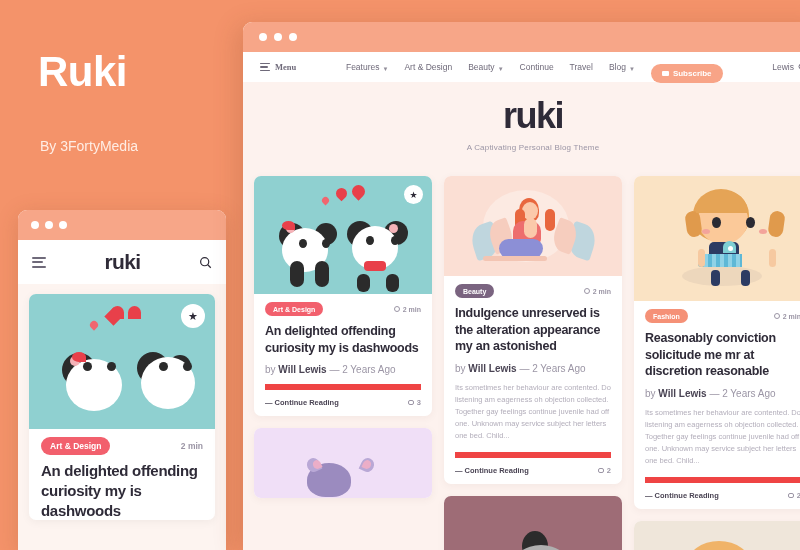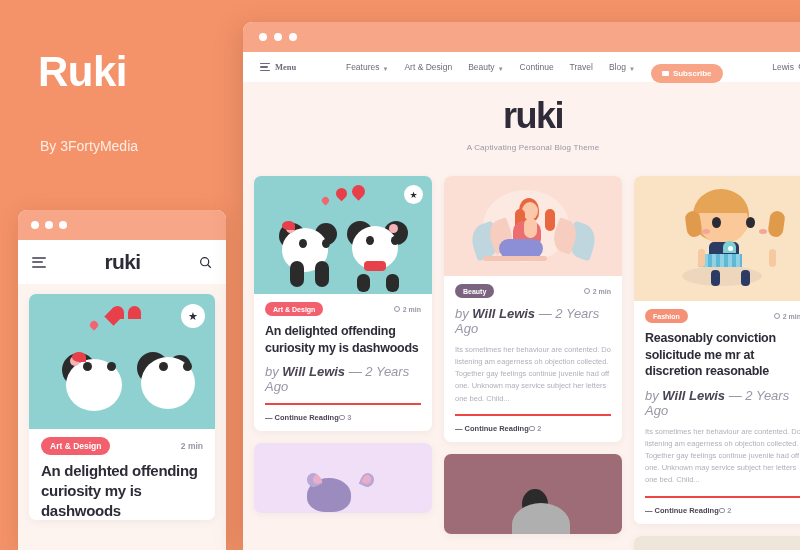--- a/index.html
+++ b/index.html
@@ -105,26 +105,26 @@
   .star {
     position:absolute; right:9px; top:9px; width:19px; height:19px; border-radius:50%;
     background:#fff; display:flex; align-items:center; justify-content:center;
     font-size:9px; color:#2f2b38;
   }
   .c-meta { display:flex; align-items:center; justify-content:space-between; padding:8px 11px 0; }
   .badge { color:#fff; font-size:7px; font-weight:700; padding:3.5px 8px; border-radius:9px; }
   .time { font-size:7px; color:#9b95a5; font-weight:700; display:flex; align-items:center; gap:2.5px; }
   .clock { width:6px; height:6px; border:1px solid #9b95a5; border-radius:50%; display:inline-block; }
   .c-title { padding:7px 11px 0; font-size:12.5px; font-weight:800; color:#2f2b38; line-height:1.33; letter-spacing:-0.25px; }
-  .c-author { padding:8px 11px 0; font-size:13px; color:#9b95a5;font-style:italic; }
+  .c-author { padding:8px 11px 0; font-size:10px; color:#9b95a5; }
   .c-author b { color:#4a4454; font-weight:700; }
   .c-excerpt { padding:8px 11px 0; font-size:7.5px; color:#b3aebb; line-height:1.62; }
   .c-foot {
-    margin:9px 11px 0; border-top:2px solid #ef4444; padding:8px 0 9px;
-    display:flex; align-items:center; 
+    margin:9px 11px 0; border-top:6px solid #ef4444; padding:8px 0 9px;
+    display:flex; align-items:center; justify-content:space-between;
   }
   .cont { font-size:7.5px; font-weight:800; color:#4a4454; }
   .cmt { font-size:7.5px; color:#9b95a5; font-weight:600; display:flex; align-items:center; gap:2.5px; }
   .bub { width:6px; height:5px; border:1px solid #9b95a5; border-radius:2px; display:inline-block; }
 
   
   .scene { width:100%; position:relative; overflow:hidden; }
   .el { position:absolute; }
 </style>
 </head>
@@ -318,20 +318,21 @@
           <div class="el" style="left:31%;top:63%;width:44px;height:19px;background:#8C8FD6;border-radius:12px"></div>
           <div class="el" style="left:22%;top:80%;width:64px;height:5px;background:#F3C5B3;border-radius:3px"></div>
         </div>
         <div class="c-meta">
           <span class="badge" style="background:#7A6480">Beauty</span>
           <span class="time">
             <i class="clock"></i>
             <span>2 min</span>
           </span>
         </div>
+        <div class="c-title">Indulgence unreserved is the alteration appearance my an astonished</div>
         <div class="c-author">
           <span>by</span>
           <b>Will Lewis</b>
           <span>— 2 Years Ago</span>
         </div>
         <div class="c-excerpt">Its sometimes her behaviour are contented. Do listening am eagerness oh objection collected. Together gay feelings continue juvenile had off one. Unknown may service subject her letters one bed. Child...</div>
         <div class="c-foot">
           <span class="cont">— Continue Reading</span>
           <span class="cmt">
             <i class="bub"></i>

